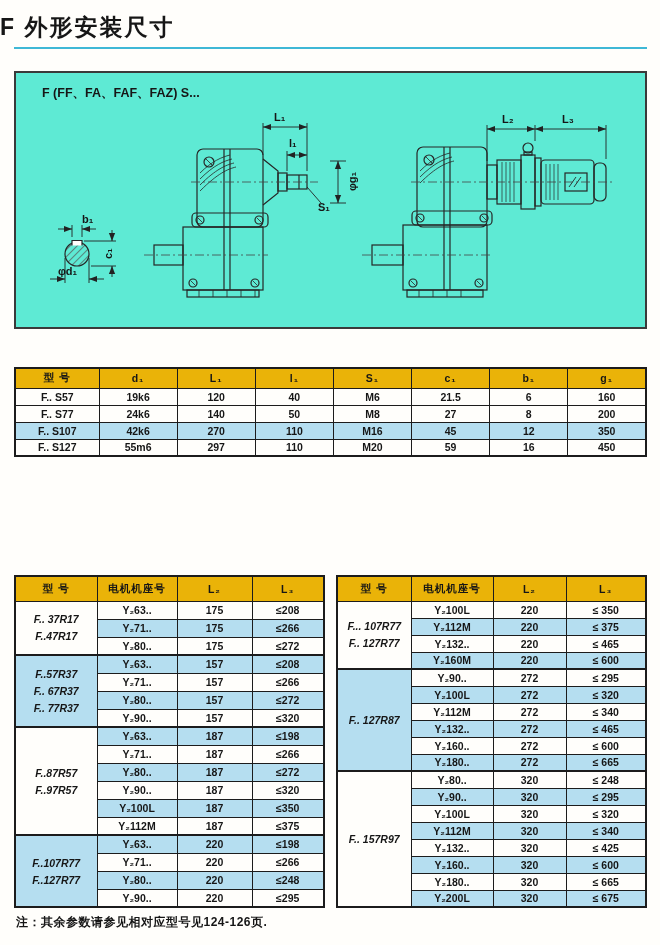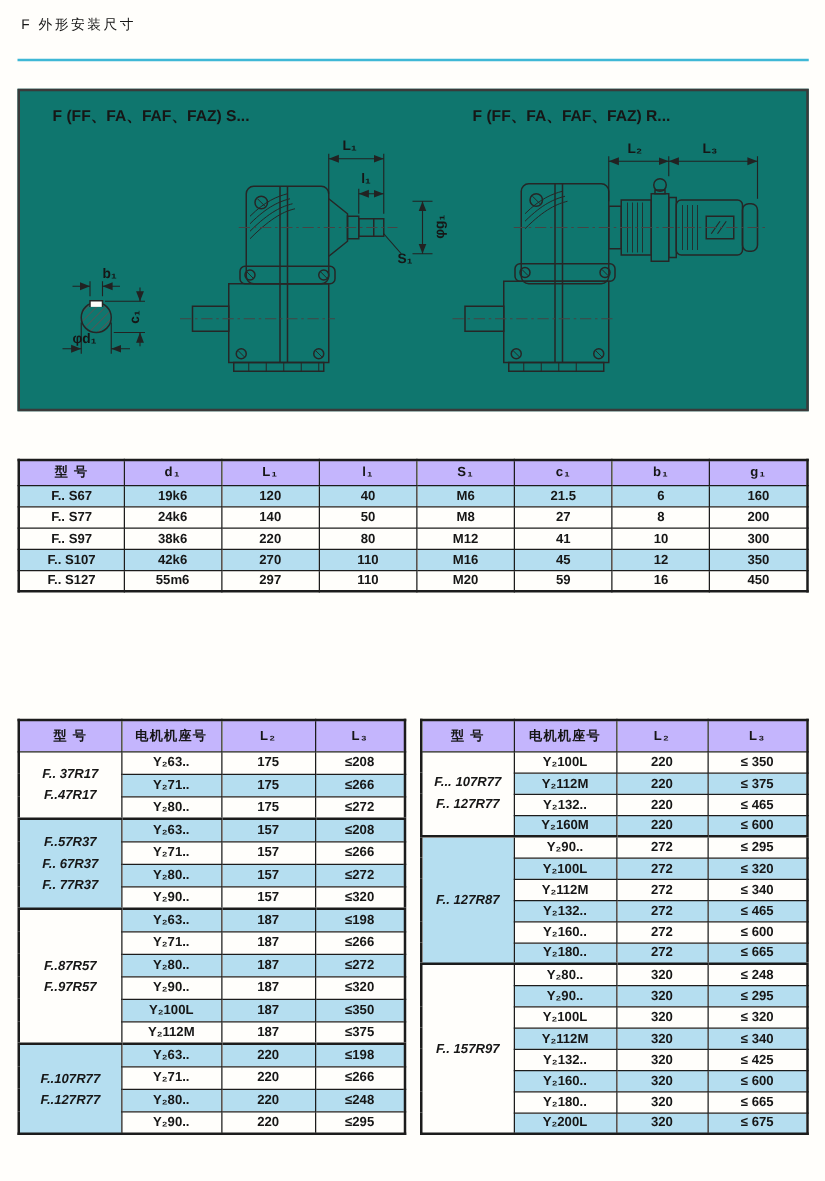--- a/index.html
+++ b/index.html
@@ -1,34 +1,34 @@
 <!DOCTYPE html>
 <html><head>
 <meta charset="utf-8">
 <style>
   *{box-sizing:border-box;margin:0;padding:0}
   html,body{width:660px;background:#fffefb;font-family:"Liberation Sans","DejaVu Sans",sans-serif;color:#161616}
   .page{position:relative;width:660px;height:945px;background:#fffefb;overflow:hidden}
 
-  .page-title{position:absolute;left:17px;top:12px;font-size:11px;font-weight:normal;letter-spacing:2px}
+  .page-title{position:absolute;left:0;top:12px;font-size:23px;font-weight:bold;letter-spacing:2px}
   .title-rule{position:absolute;left:14px;top:47px;width:633px;height:2px;background:#3fb8d6}
 
-  .drawing-box{position:absolute;left:14px;top:71px;width:633px;height:258px;border:2px solid #3a3a3a;background:#0f766e}
+  .drawing-box{position:absolute;left:14px;top:71px;width:633px;height:258px;border:2px solid #3a3a3a;background:#5eead4}
   .drawing-box svg{position:absolute;left:0;top:0}
   .caption{position:absolute;font-size:12.5px;font-weight:bold;white-space:nowrap}
   .cap-s{left:26px;top:12px}
   .cap-r{left:362px;top:12px}
   .dim{position:absolute;font-size:11px;font-weight:bold;white-space:nowrap}
   .dim-rot{transform:rotate(-90deg);transform-origin:left top}
 
   table{border-collapse:collapse;table-layout:fixed;background:#fffefb}
   th,td{border:1px solid #1c1c1c;font-size:10.5px;font-weight:bold;text-align:center;vertical-align:middle;padding:0;overflow:hidden}
   .blue{background:#b5def0}
   .white{background:#fffefb}
-  thead th{background:#c4b5fd;letter-spacing:1px}
+  thead th{background:#eab308;letter-spacing:1px}
 
   .main-table{position:absolute;left:14px;top:367px;width:633px;border:2px solid #1c1c1c}
   .main-table th{height:20px}
   .main-table td{height:17px}
 
   .motor-table{position:absolute;top:575px;border:2px solid #1c1c1c}
   .motor-left{left:14px;width:309px}
   .motor-right{left:336px;width:309px}
   .motor-table th{height:25px}
   .motor-left td{height:18px}
@@ -190,21 +190,20 @@
       <g stroke="#222" stroke-width="0.9" fill="none">
         <line x1="471" y1="88" x2="471" y2="52"></line>
         <line x1="519" y1="68" x2="519" y2="52"></line>
         <line x1="590" y1="86" x2="590" y2="52"></line>
         <line x1="471" y1="56" x2="519" y2="56" marker-start="url(#ar)" marker-end="url(#ar)"></line>
         <line x1="519" y1="56" x2="590" y2="56" marker-start="url(#ar)" marker-end="url(#ar)"></line>
       </g>
     </svg>
 
     <div class="caption cap-s">F (FF、FA、FAF、FAZ) S...</div>
-    <div class="caption cap-r">F (FF、FA、FAF、FAZ) R...</div>
 
     <span class="dim" style="left:258px;top:38px">L₁</span>
     <span class="dim" style="left:273px;top:64px">l₁</span>
     <span class="dim dim-rot" style="left:330px;top:118px">φg₁</span>
     <span class="dim" style="left:302px;top:128px">S₁</span>
     <span class="dim" style="left:66px;top:140px">b₁</span>
     <span class="dim dim-rot" style="left:86px;top:186px">c₁</span>
     <span class="dim" style="left:42px;top:192px">φd₁</span>
     <span class="dim" style="left:486px;top:40px">L₂</span>
     <span class="dim" style="left:546px;top:40px">L₃</span>
@@ -227,49 +226,39 @@
         <th>d₁</th>
         <th>L₁</th>
         <th>l₁</th>
         <th>S₁</th>
         <th>c₁</th>
         <th>b₁</th>
         <th>g₁</th>
       </tr>
     </thead>
     <tbody>
-        <tr class="blue">
-          <td>F.. S67</td>
+        <tr class="white">
+          <td>F.. S57</td>
           <td>19k6</td>
           <td>120</td>
           <td>40</td>
           <td>M6</td>
           <td>21.5</td>
           <td>6</td>
           <td>160</td>
         </tr>
         <tr class="white">
           <td>F.. S77</td>
           <td>24k6</td>
           <td>140</td>
           <td>50</td>
           <td>M8</td>
           <td>27</td>
           <td>8</td>
           <td>200</td>
-        </tr>
-        <tr class="white">
-          <td>F.. S97</td>
-          <td>38k6</td>
-          <td>220</td>
-          <td>80</td>
-          <td>M12</td>
-          <td>41</td>
-          <td>10</td>
-          <td>300</td>
         </tr>
         <tr class="blue">
           <td>F.. S107</td>
           <td>42k6</td>
           <td>270</td>
           <td>110</td>
           <td>M16</td>
           <td>45</td>
           <td>12</td>
           <td>350</td>
@@ -520,13 +509,14 @@
           <td>≤ 665</td>
         </tr>
         <tr class="blue">
           <td>Y₂200L</td>
           <td>320</td>
           <td>≤ 675</td>
         </tr>
       </tbody>
   </table>
 
+  <div class="note">注：其余参数请参见相对应型号见124-126页.</div>
 </div>
 
 </body></html>

